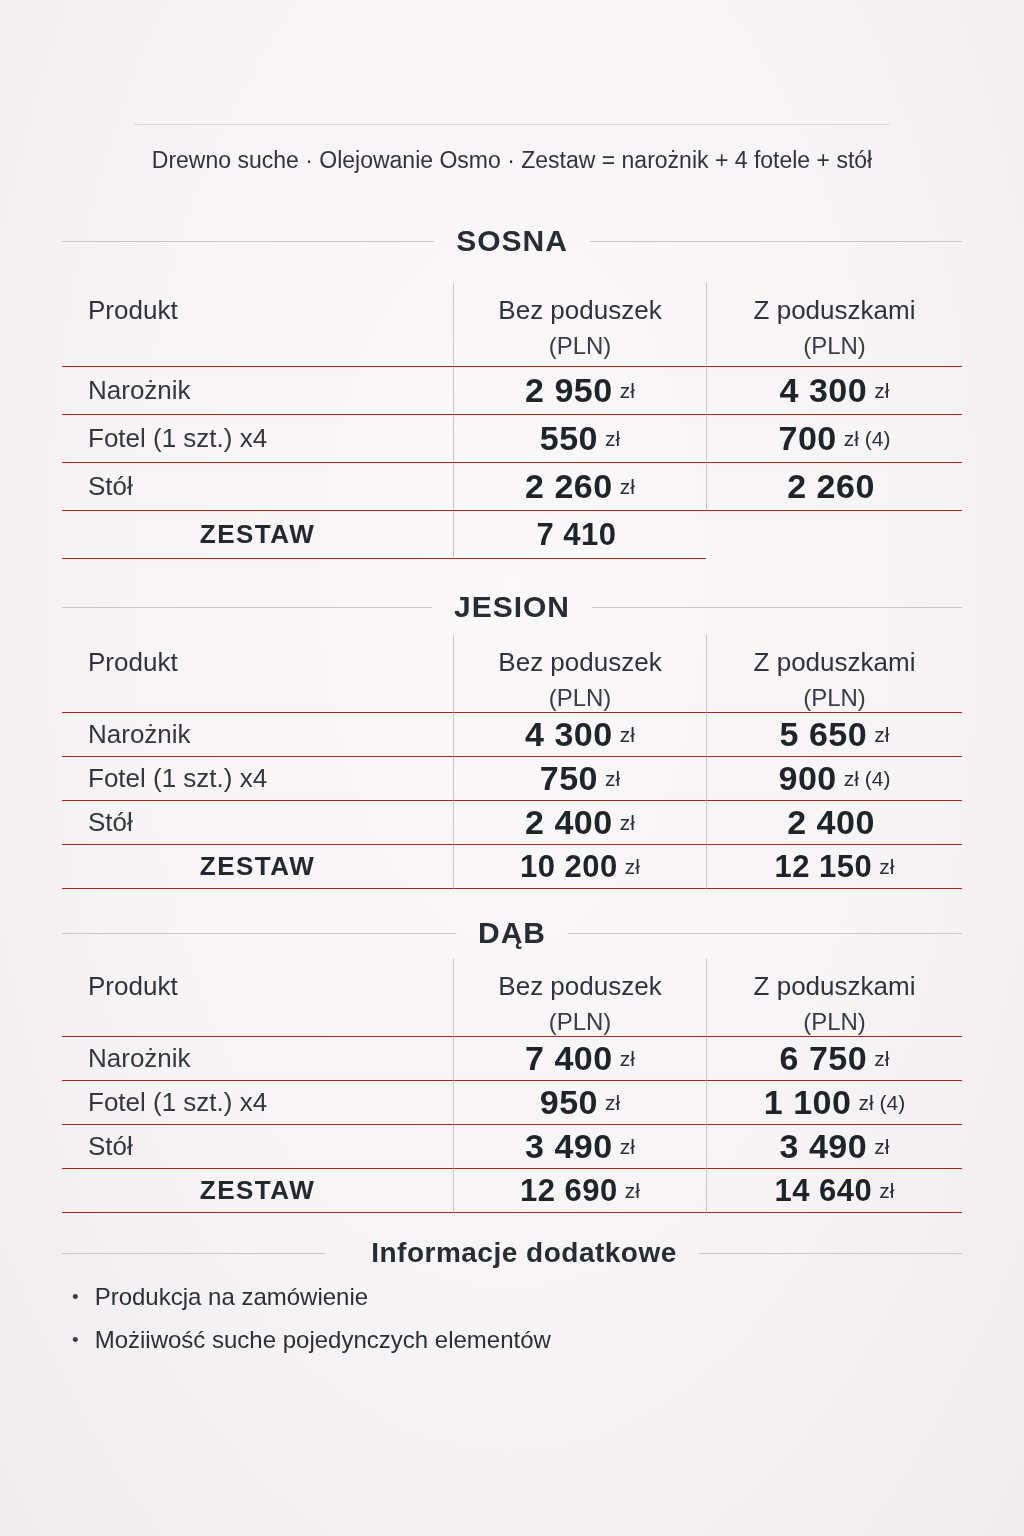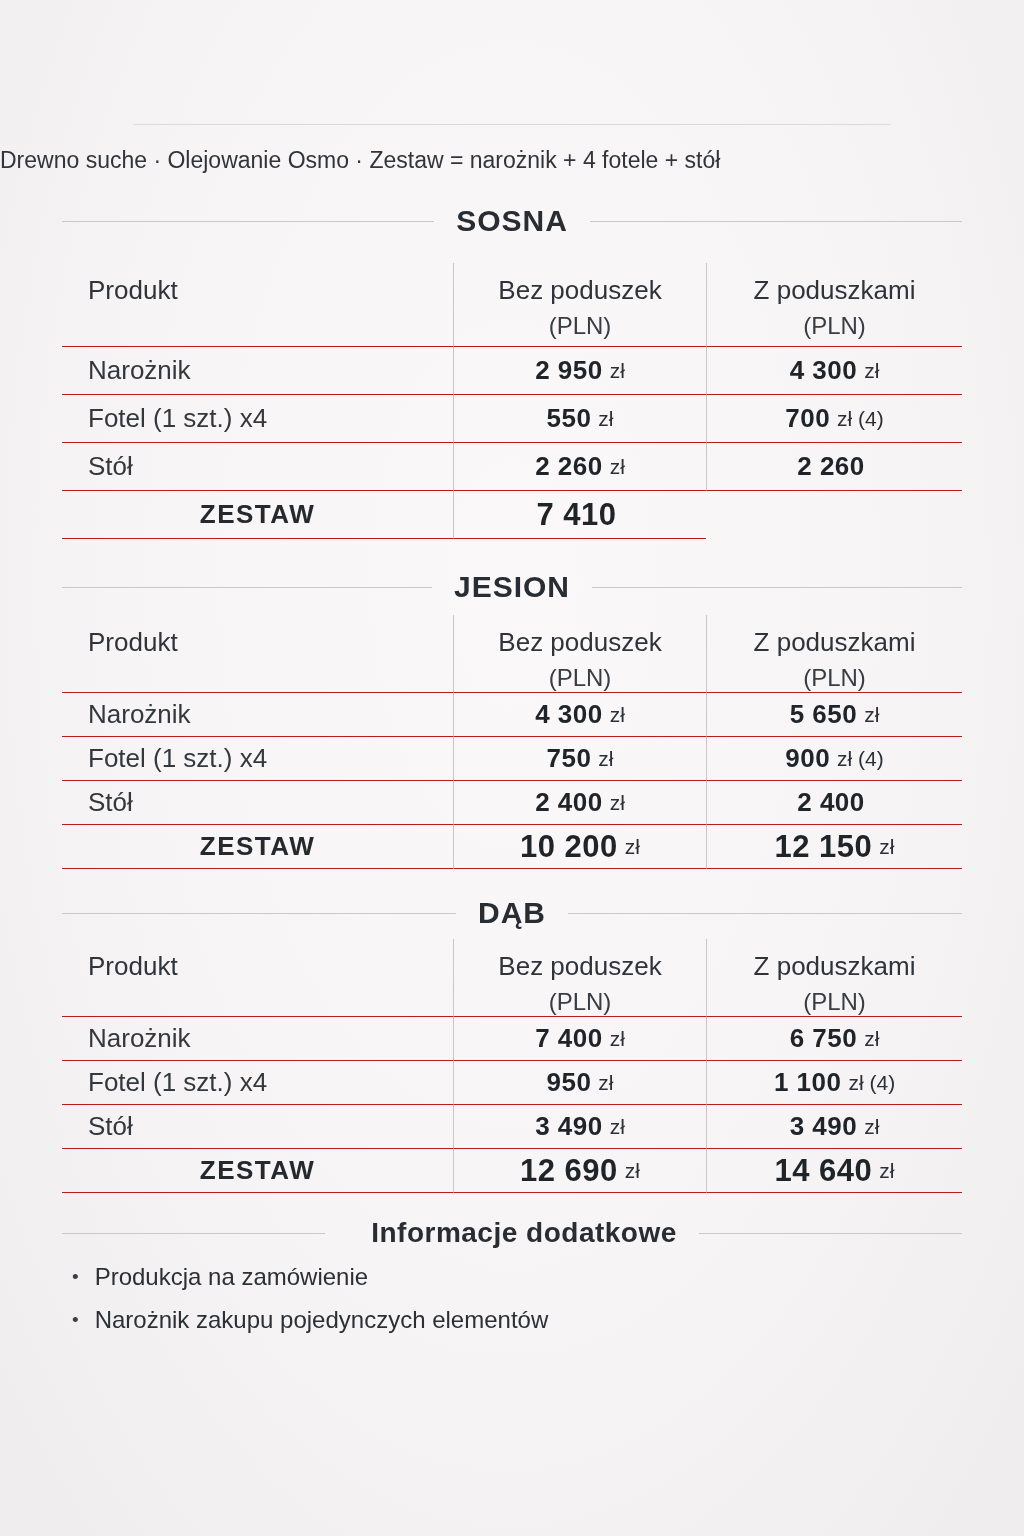--- a/index.html
+++ b/index.html
@@ -13,47 +13,47 @@
   .page { width:1024px; height:1536px; padding-top:92px; box-sizing:border-box; }
 
   .title {
     margin:0; text-align:center;
     font-family:"Liberation Serif", "DejaVu Serif", serif;
     font-size:44px; font-weight:700; line-height:54px;
     color:#272d33; letter-spacing:0.5px;
   }
   .title-divider { width:756px; height:1px; background:#dcd9db; margin:32px auto 0 auto; }
   .subtitle {
-    margin:20px 0 0 0; 
+    margin:20px 0 0 0; text-align:center;
     font-size:23px; line-height:30px; font-weight:400; color:#2f353a;
   }
 
   .section-heading { display:flex; align-items:center; gap:22px; width:900px; margin-left:62px; height:36px; }
   .section-heading .rule { flex:1; height:1px; background:#cbc8ca; }
   .section-heading .section-title {
     font-size:30px; font-weight:700; letter-spacing:1px; color:#272d33; white-space:nowrap;
   }
-  .sh1 { margin-top:28px; }
+  .sh1 { margin-top:48px; }
   .sh2 { margin-top:30px; }
   .sh3 { margin-top:26px; }
   .shf { margin-top:22px; }
   .shf .section-title { font-size:28px; letter-spacing:0.5px;margin-left:24px; }
 
   .price-table { display:grid; grid-template-columns:391px 253px 256px; width:900px; margin-left:62px; }
   .t1 { --hh:84px; --rh:48px; margin-top:24px; }
   .t2 { --hh:78px; --rh:44px; margin-top:10px; }
   .t3 { --hh:78px; --rh:44px; margin-top:8px; }
   .cell { box-sizing:border-box; border-bottom:1px solid #b91c1c; }
   .cell.c2, .cell.c3 { border-left:1px solid #c9c6c8; }
   .th { height:var(--hh); display:flex; flex-direction:column; align-items:center; padding-top:12px; font-size:26px; line-height:30px; color:#2f343a; }
   .th.c1 { align-items:flex-start; padding-left:26px; }
   .th .unit { font-size:24px; margin-top:6px; color:#383d43; }
   .td { height:var(--rh); display:flex; align-items:center; justify-content:center; }
   .td.c1 { justify-content:flex-start; padding-left:26px; font-size:26px; color:#33383c; }
-  .price { font-size:26px; font-weight:700; color:#1f2428; letter-spacing:0.5px; }
+  .price { font-size:34px; font-weight:700; color:#1f2428; letter-spacing:0.5px; }
   .suffix { font-size:21px; font-weight:400; color:#2b3036; margin-left:7px; }
   .td.total { }
   .td.c1.total { justify-content:center; padding-left:0; font-weight:700; letter-spacing:1.5px; font-size:26px; color:#24292e; }
   .total .price { font-size:31px; }
 
   .bullets { list-style:none; margin:10px 0 0 72px; padding:0; width:730px; }
   .bullets li { display:flex; font-size:24px; line-height:31px; color:#2b3034; }
   .bullets li + li { margin-top:12px; }
   .bullets li::before { content:"•"; flex:0 0 auto; margin-right:16px; font-size:19px; color:#3a3f44; }
 </style>
@@ -232,16 +232,16 @@
     </div>
   </div>
 
   <div class="section-heading shf">
     <span class="rule"></span>
     <span class="section-title">Informacje dodatkowe</span>
     <span class="rule"></span>
   </div>
   <ul class="bullets">
     <li>Produkcja na zamówienie</li>
-    <li>Narożnik zakupu pojedynczych elementów</li>
+    <li>Możiiwość suche pojedynczych elementów</li>
   </ul>
 
 </div>
 
 </body></html>

